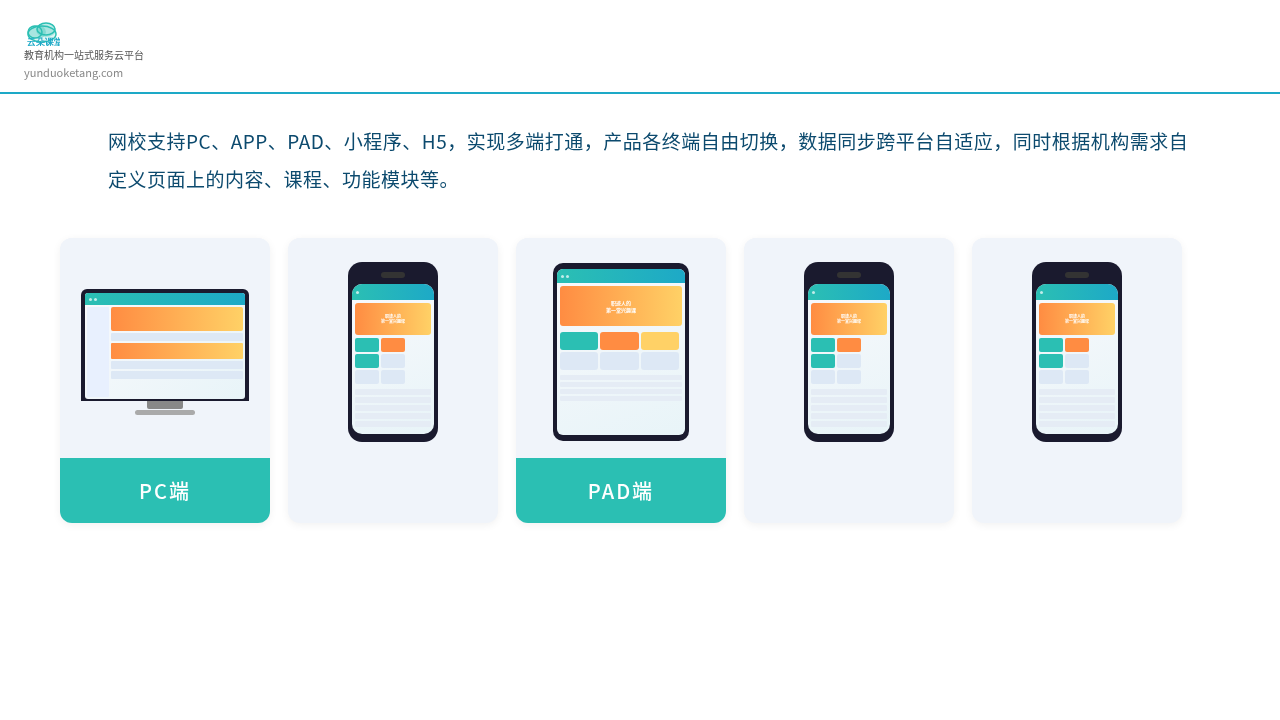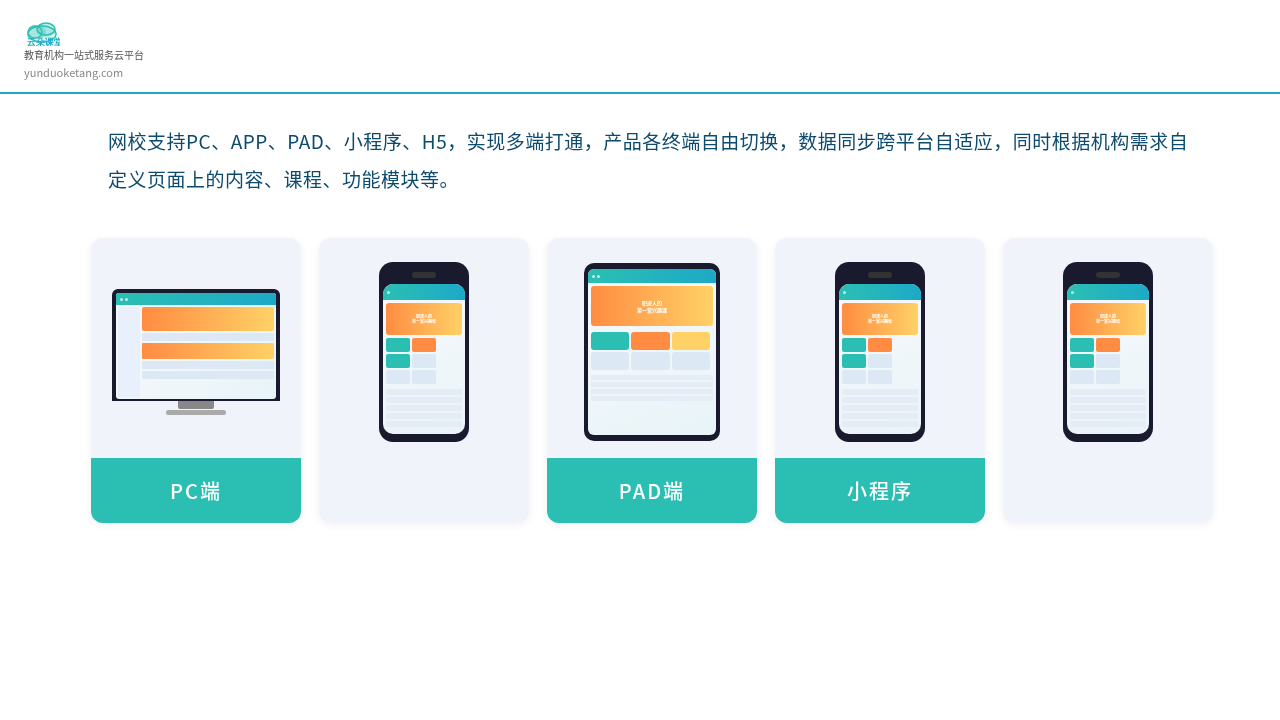--- a/index.html
+++ b/index.html
@@ -69,22 +69,21 @@
       color: #0c4a6e;
       line-height: 2;
       letter-spacing: 0.5px;
     }
 
     
     .cards-area {
       padding: 20px 60px;
       display: flex;
       gap: 18px;
-      justify-content: center;
-      margin-left: 24px;
+      justify-content: flex-start;
     }
 
     .card {
       background: #f0f4fa;
       border-radius: 12px;
       width: 210px;
       display: flex;
       flex-direction: column;
       align-items: center;
       overflow: hidden;
@@ -495,21 +494,20 @@
           <div class="phone-list">
             <div class="phone-list-row"></div>
             <div class="phone-list-row"></div>
             <div class="phone-list-row"></div>
             <div class="phone-list-row"></div>
             <div class="phone-list-row"></div>
           </div>
         </div>
       </div>
     </div>
-    <div class="card-label">小程序</div>
   </div>
 
   <div class="card">
     <div class="card-image-area">
       <div class="phone-mock">
         <div class="phone-notch"></div>
         <div class="phone-screen">
           <div class="phone-topbar">
             <div class="pc-dot"></div>
           </div>

